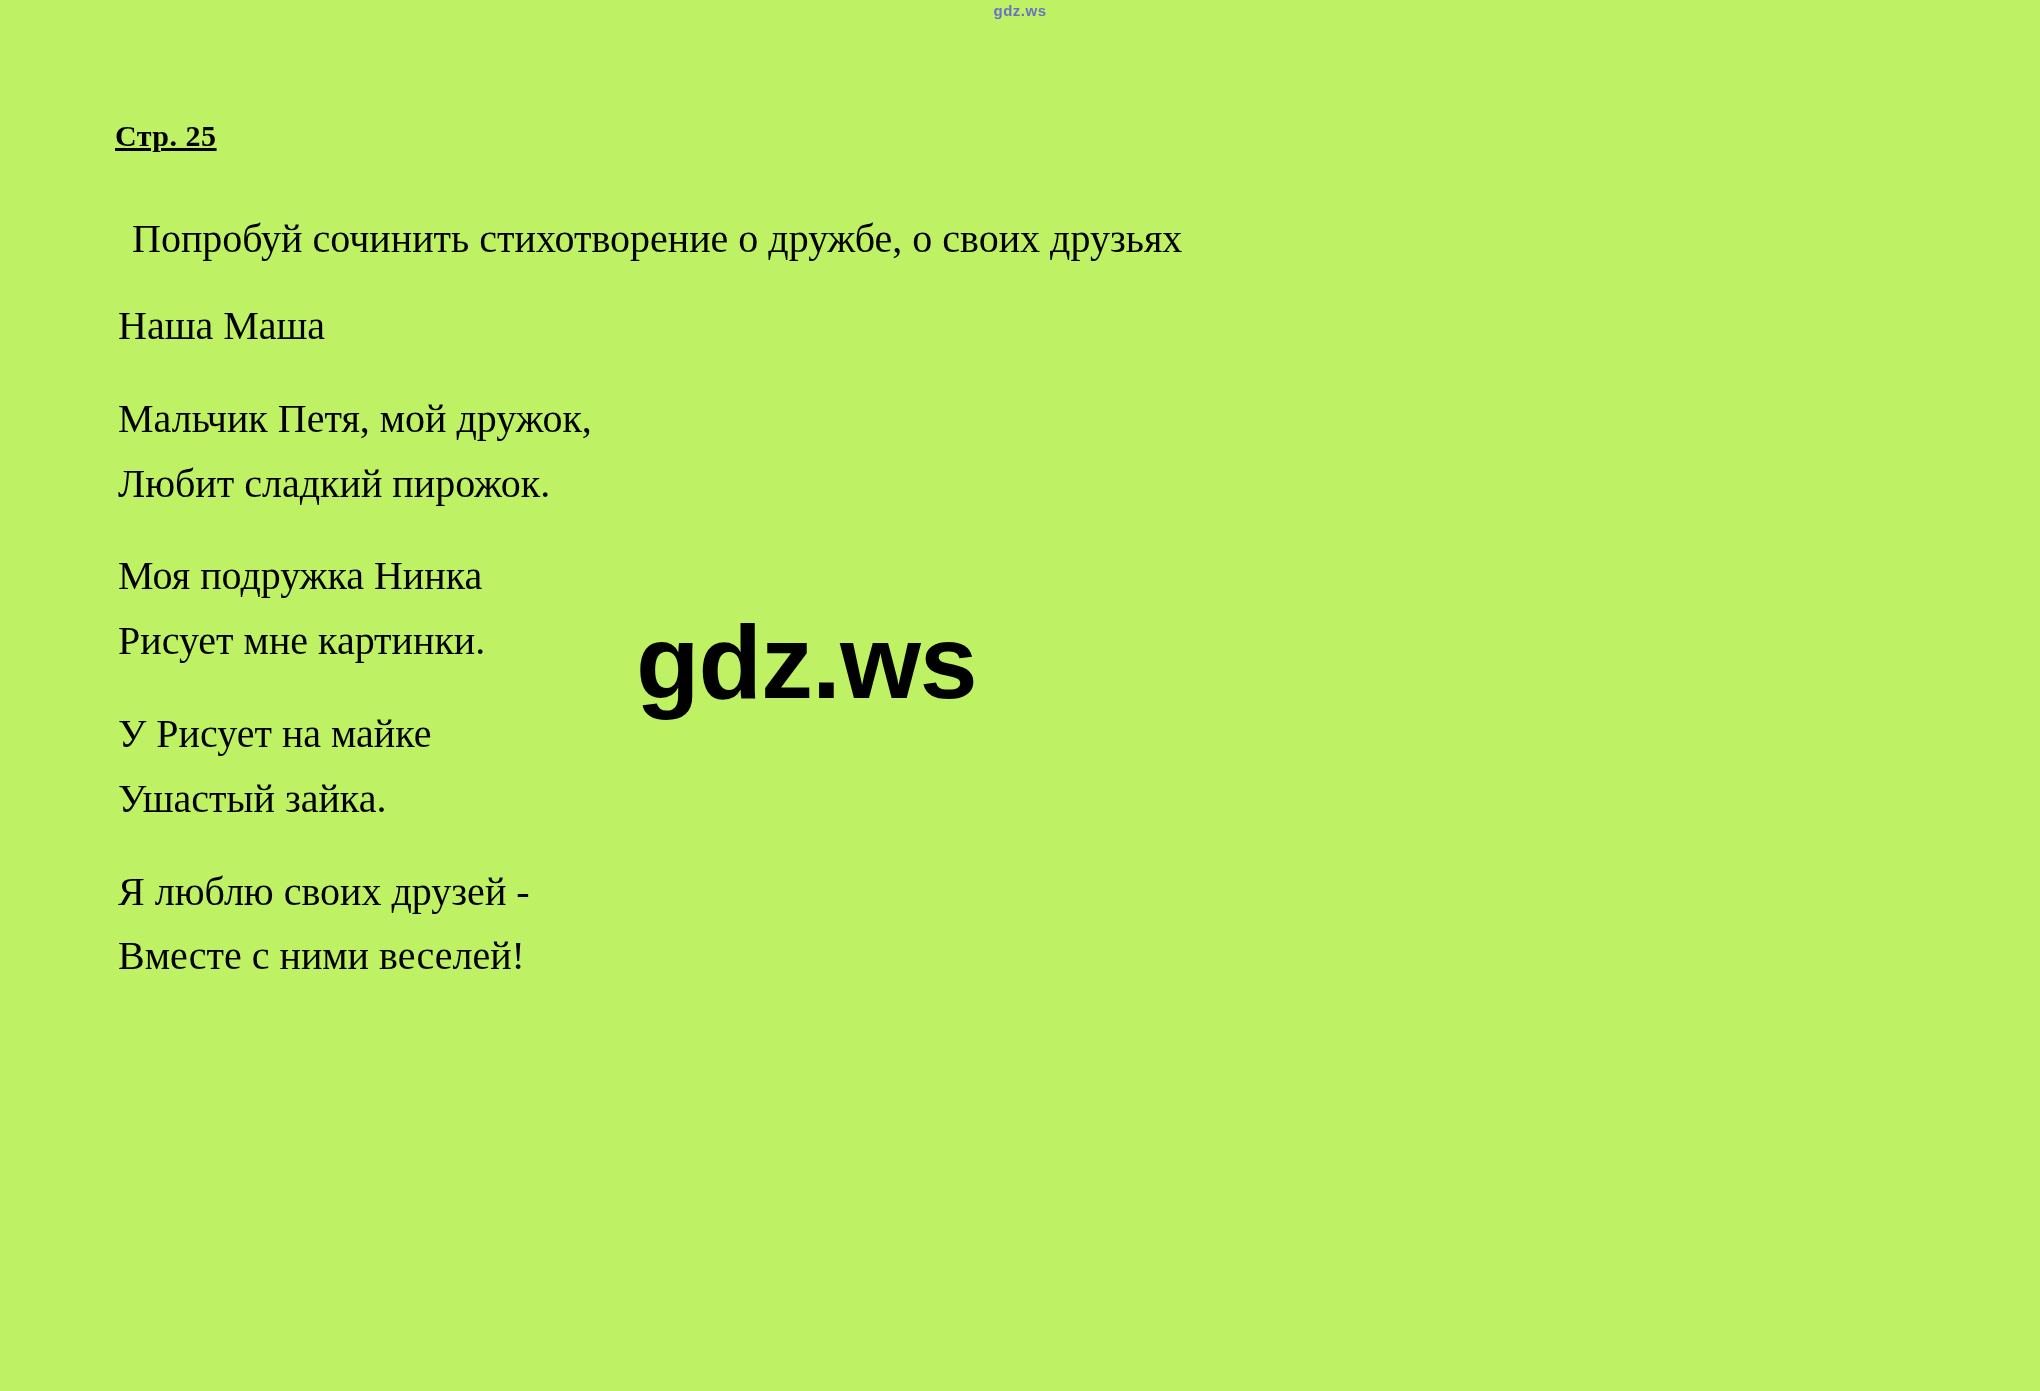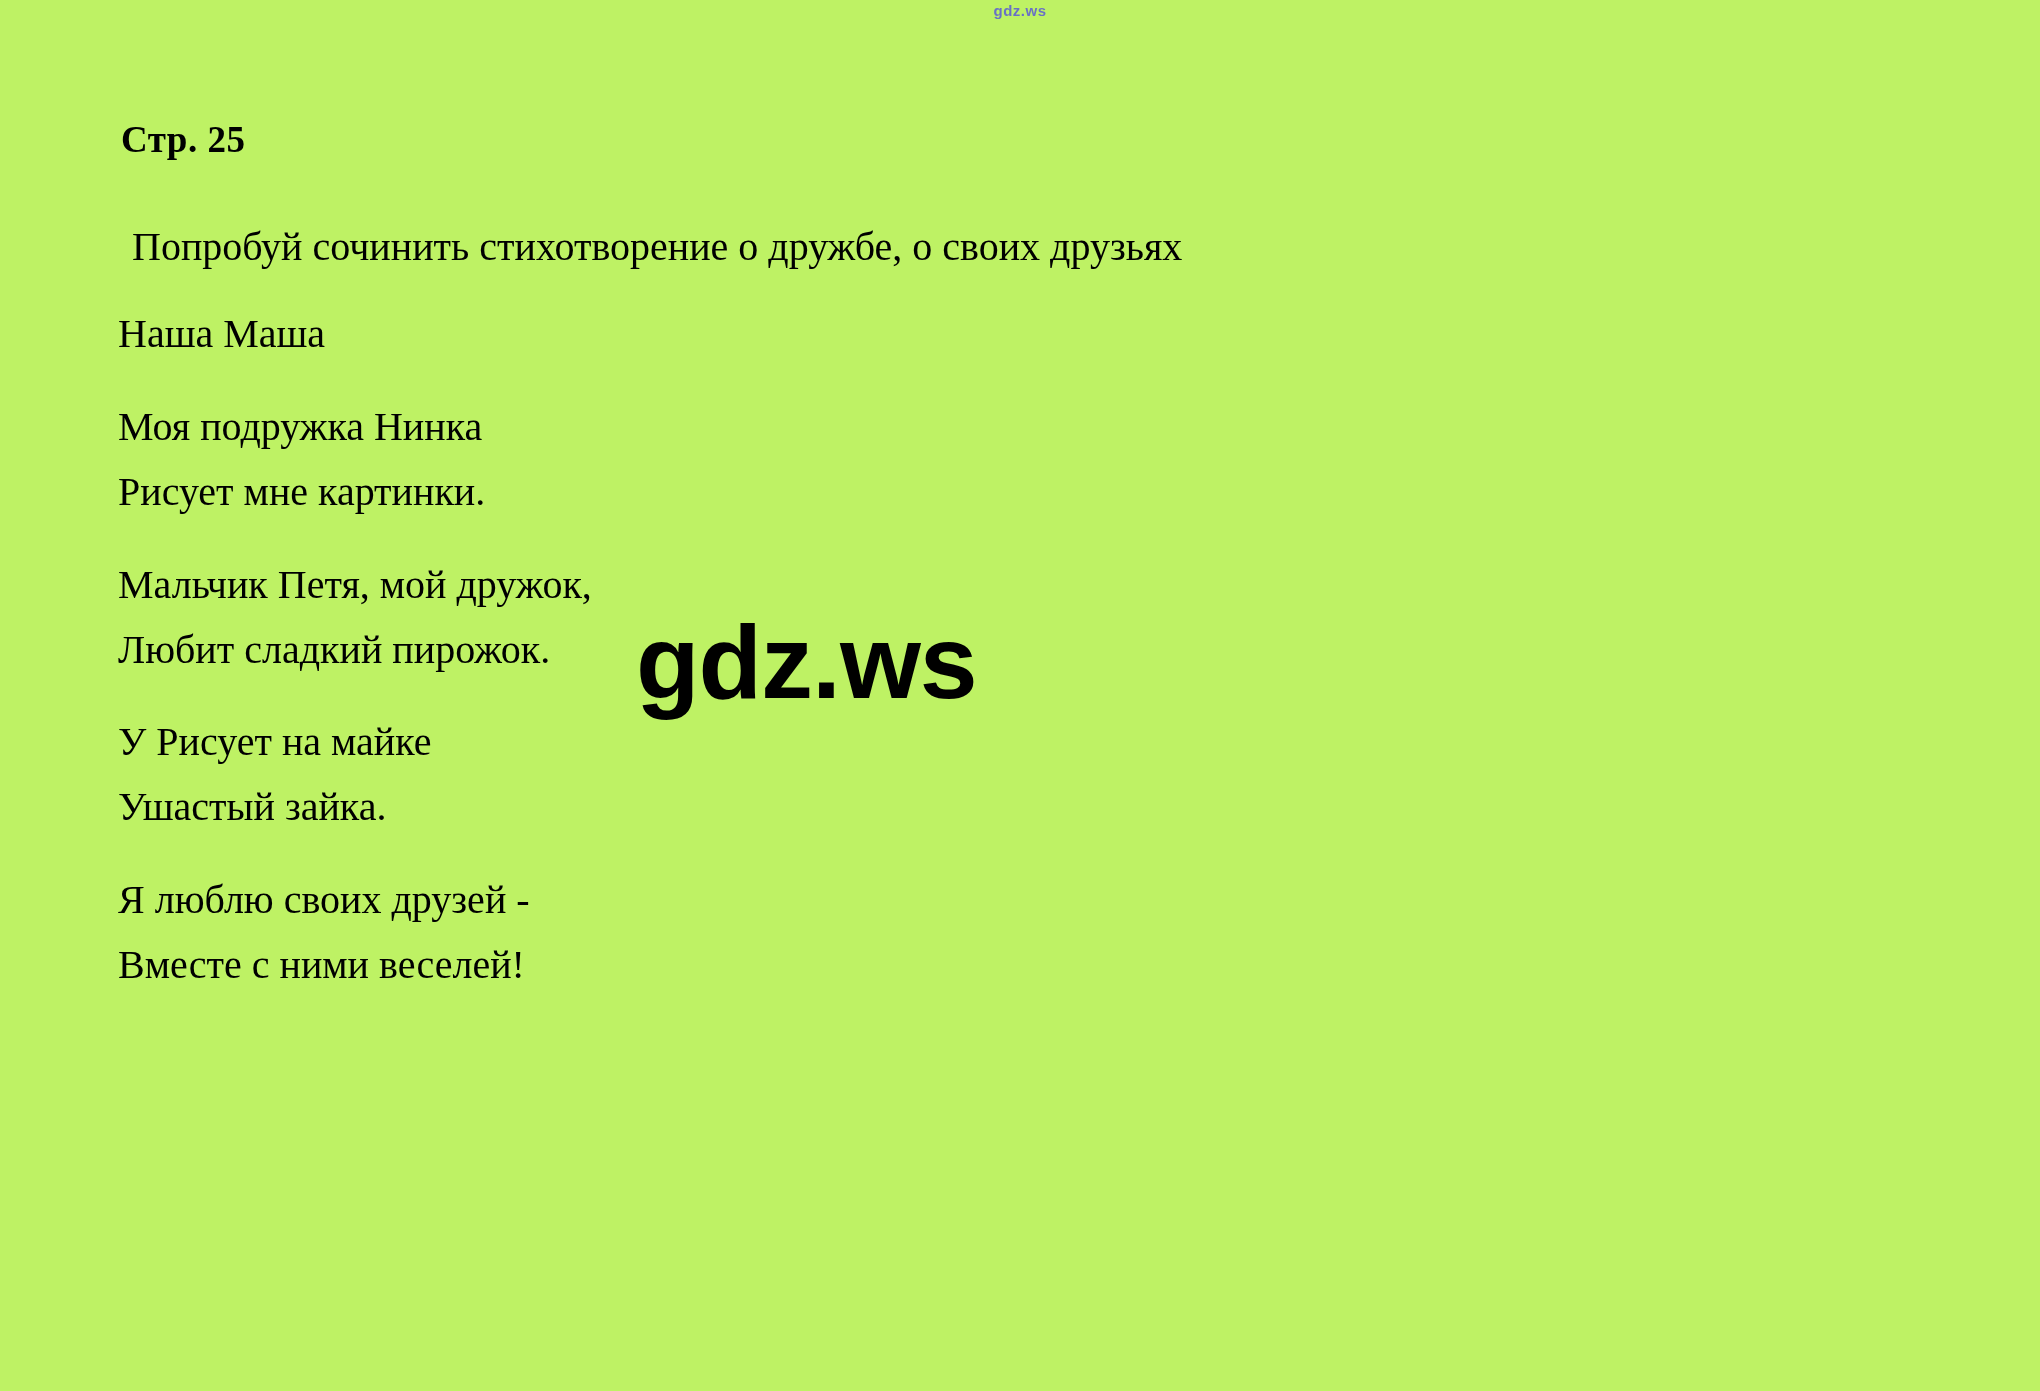--- a/index.html
+++ b/index.html
@@ -35,24 +35,25 @@
   }
   .content {
     position: absolute;
     left: 110px;
     top: 118px;
     width: 1700px;
   }
   .page-title {
     font-family: "Liberation Serif", serif;
     font-weight: bold;
-    font-size: 37px;
+    font-size: 30px;
     line-height: 1.2;
-    margin: 0 0 58px 11px;
+    margin: 0 0 58px 5px;
     letter-spacing: 0.5px;
+    text-decoration: underline;
   }
   .prompt-line {
     font-size: 40px;
     line-height: 1.35;
     margin: 0 0 28px 22px;
   }
   .stanza {
     margin: 0 0 28px 8px;
   }
   .verse-line {
@@ -87,27 +88,27 @@
 
     <h1 class="page-title">Стр. 25</h1>
 
     <p class="prompt-line">Попробуй сочинить стихотворение о дружбе, о своих друзьях</p>
 
     <div class="stanza first">
       <div class="verse-line">Наша Маша</div>
     </div>
 
     <div class="stanza">
-      <div class="verse-line">Моя подружка Нинка</div>
-      <div class="verse-line">Рисует мне картинки.</div>
+      <div class="verse-line">Мальчик Петя, мой дружок,</div>
+      <div class="verse-line">Любит сладкий пирожок.</div>
     </div>
 
     <div class="stanza">
-      <div class="verse-line">Мальчик Петя, мой дружок,</div>
-      <div class="verse-line">Любит сладкий пирожок.</div>
+      <div class="verse-line">Моя подружка Нинка</div>
+      <div class="verse-line">Рисует мне картинки.</div>
     </div>
 
     <div class="stanza">
       <div class="verse-line">У Рисует на майке</div>
       <div class="verse-line">Ушастый зайка.</div>
     </div>
 
     <div class="stanza">
       <div class="verse-line">Я люблю своих друзей -</div>
       <div class="verse-line">Вместе с ними веселей!</div>

